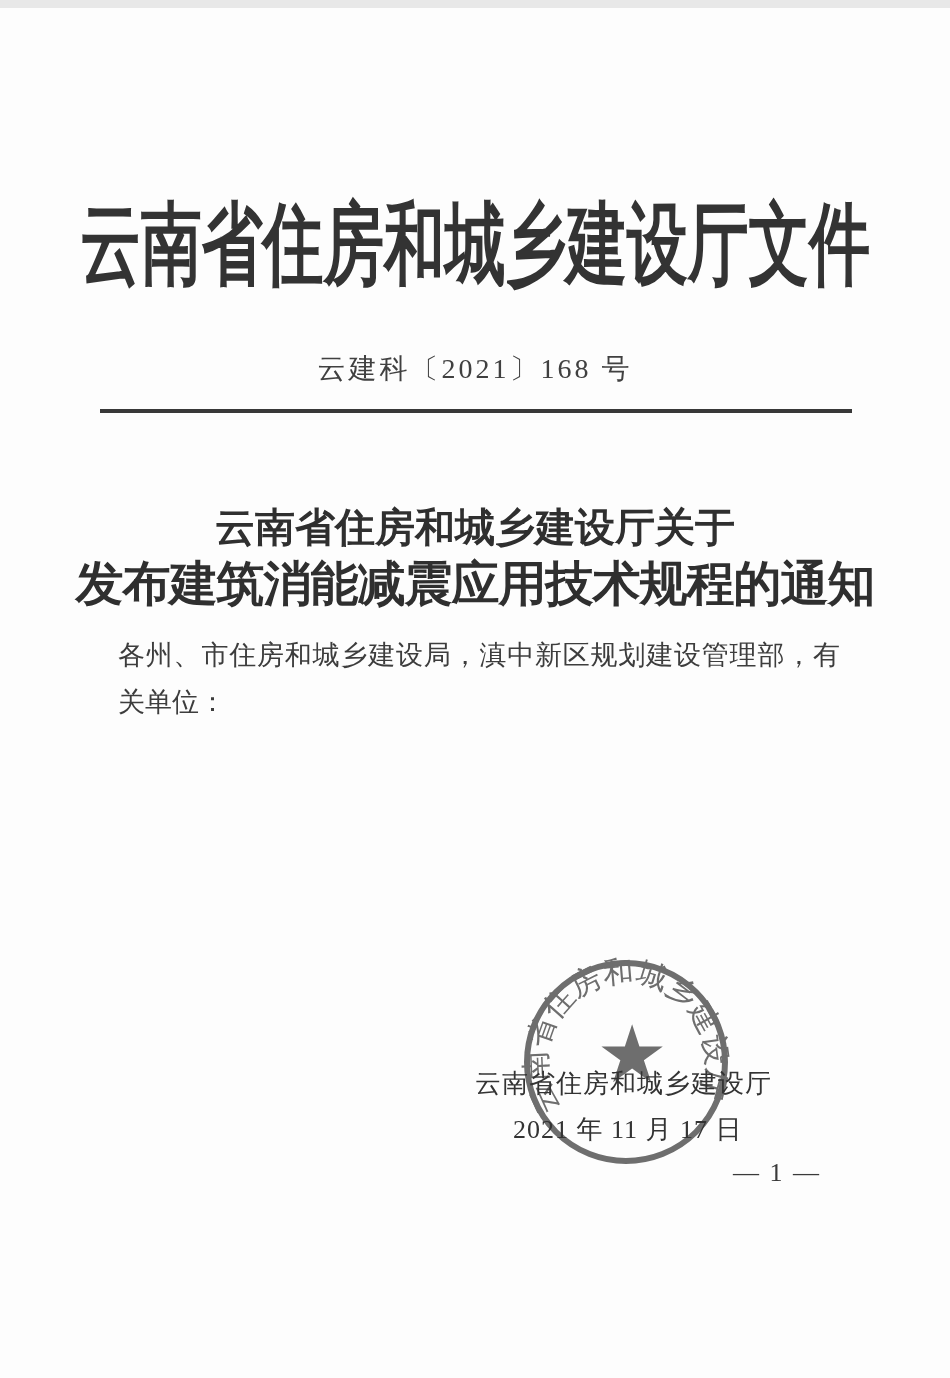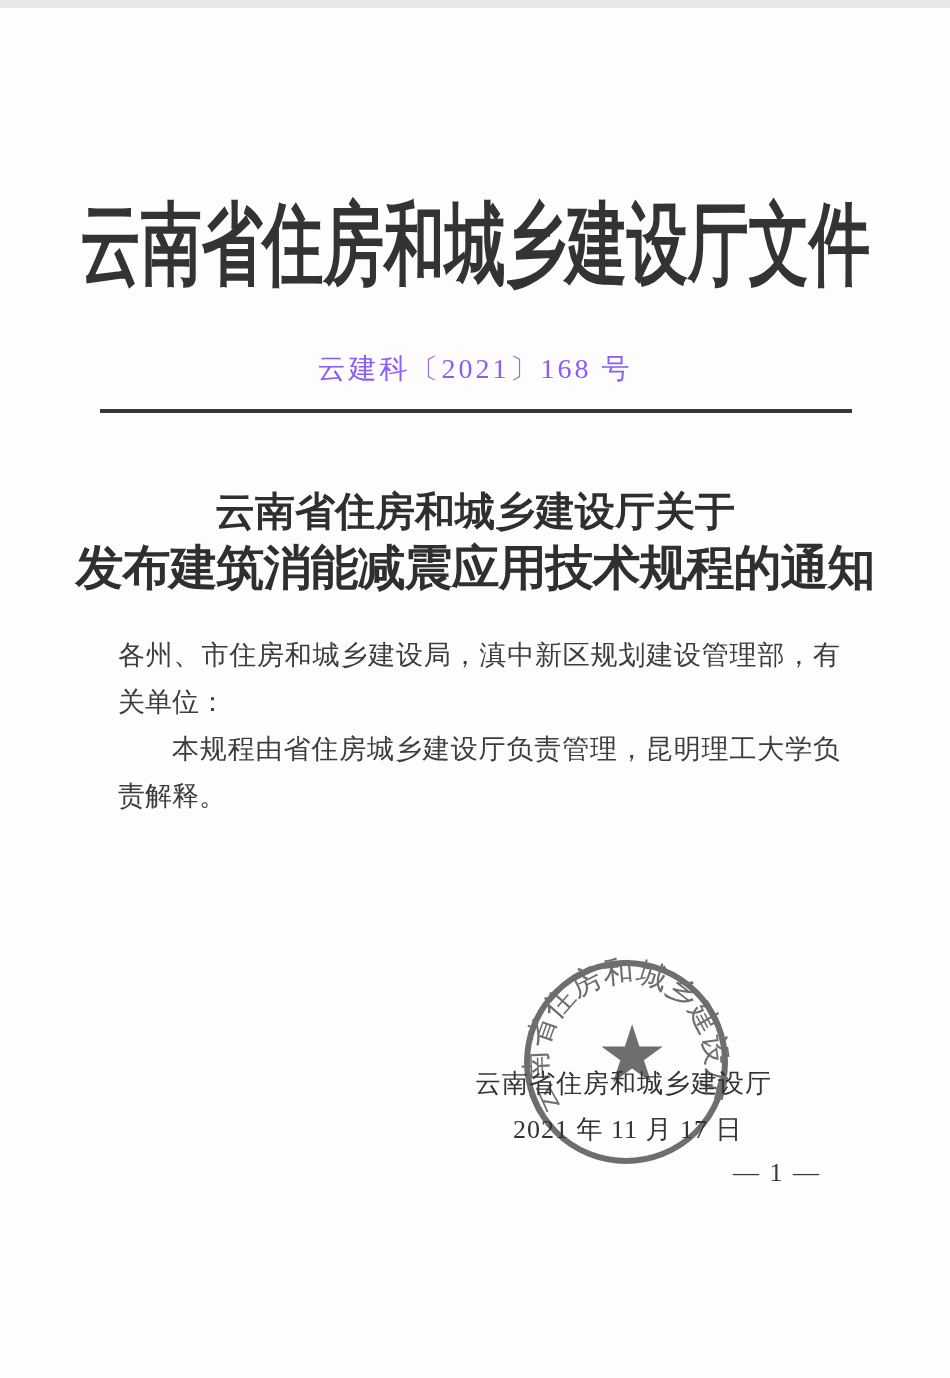--- a/index.html
+++ b/index.html
@@ -22,31 +22,31 @@
     white-space:nowrap;
     color:#333;
     letter-spacing:0;
   }
   .doc-number{
     position:absolute;
     top:342px;left:0;right:0;
     text-align:center;
     font-size:28px;
     letter-spacing:3px;
-    color:#8b5cf6;
+    color:#404040;
   }
   .divider{
     position:absolute;
     top:401px;left:100px;
     width:752px;height:4px;
     background:#383838;
   }
   .notice-title{
     position:absolute;
-    top:476px;left:0;right:0;
+    top:492px;left:0;right:0;
     text-align:center;
     font-weight:bold;
     color:#2f2f2f;
     line-height:56px;
   }
   .notice-title .t1{font-size:40px;letter-spacing:0;}
   .notice-title .t2{font-size:48px;letter-spacing:-1px;}
   .body-text{
     position:absolute;
     top:624px;left:118px;
@@ -105,21 +105,20 @@
 
   <div class="divider"></div>
 
   <div class="notice-title">
     <div class="t1">云南省住房和城乡建设厅关于</div>
     <div class="t2">发布建筑消能减震应用技术规程的通知</div>
   </div>
 
   <div class="body-text">
     <p>各州、市住房和城乡建设局，滇中新区规划建设管理部，有关单位：</p>
-    <p class="indent">本规程由省住房城乡建设厅负责管理，昆明理工大学负责解释。</p>
   </div>
 
   <svg class="seal" viewBox="0 0 240 240">
     <circle cx="120" cy="120" r="99" fill="none" stroke="#4f4f4f" stroke-width="6"></circle>
     <defs>
       <path id="sealArc" d="M 54.5 165.9 A 80 80 0 1 1 185.5 165.9" fill="none"></path>
     </defs>
     <text font-size="30" fill="#4f4f4f" font-family="Liberation Serif, DejaVu Serif, serif">
       <textPath href="#sealArc" startOffset="0" textLength="335" lengthAdjust="spacingAndGlyphs">云南省住房和城乡建设厅</textPath>
     </text>

